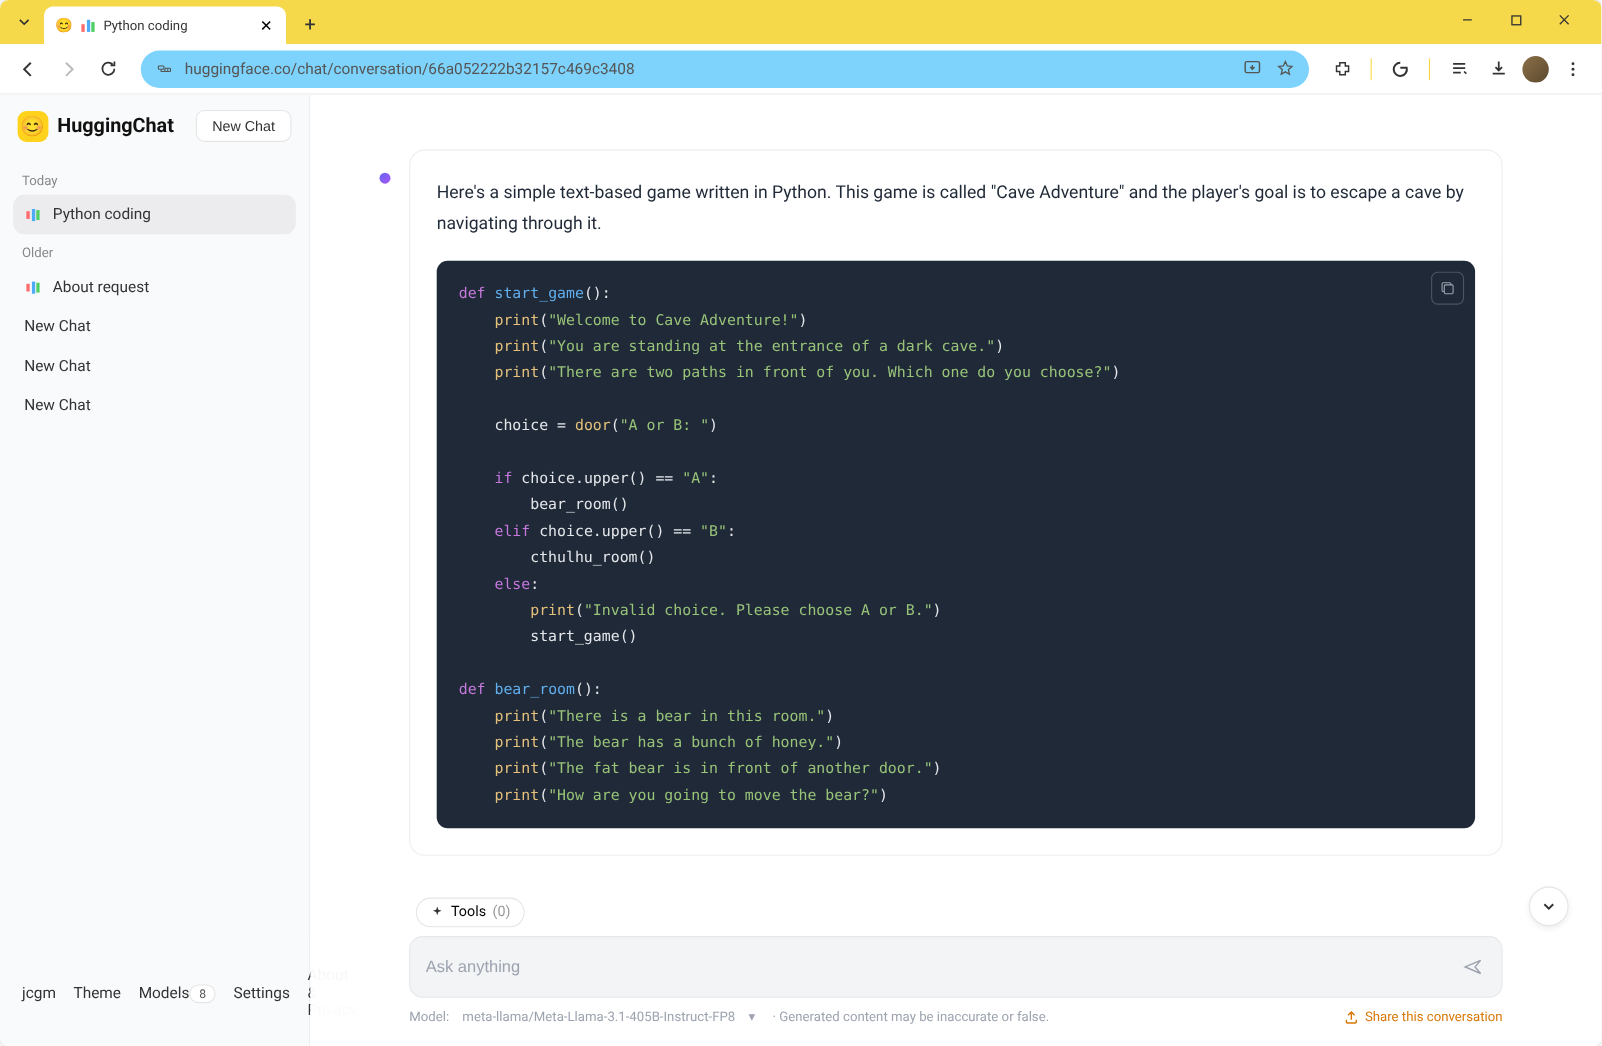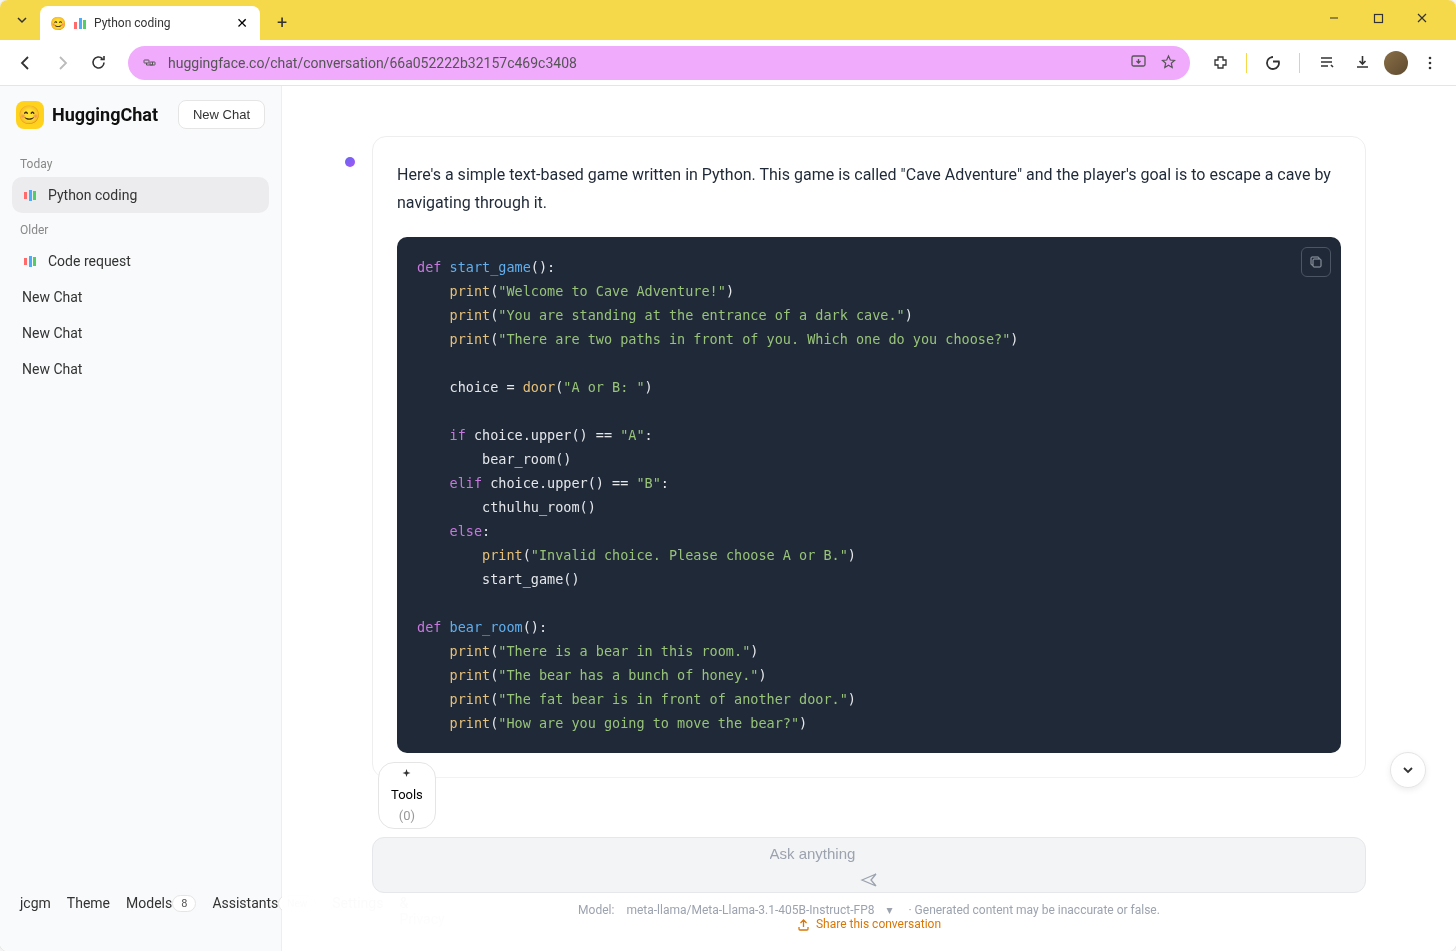--- a/index.html
+++ b/index.html
@@ -118,21 +118,21 @@
       cursor: pointer;
       border-radius: 50%;
       color: #333;
     }
     .nav-btn.disabled {
       color: #bbb;
     }
     .address-bar {
       flex: 1;
       height: 34px;
-      background: #f0abfc;
+      background: #7dd3fc;
       border-radius: 17px;
       display: flex;
       align-items: center;
       padding: 0 12px;
       gap: 10px;
       margin: 11px 8px;
     }
     .site-info {
       width: 18px;
       height: 18px;
@@ -358,21 +358,20 @@
       position: absolute;
       bottom: 0;
       left: 0;
       right: 0;
       padding: 0 90px 20px 90px;
       background: linear-gradient(to bottom, rgba(255,255,255,0) 0%, rgba(255,255,255,0.95) 35%, #fff 100%);
       pointer-events: none;
     }
     .bottom-area > * {
       pointer-events: auto;
-      flex-direction: column;
     }
     .tools-pill {
       display: inline-flex;
       align-items: center;
       gap: 6px;
       background: #fff;
       border: 1px solid #e5e5e5;
       border-radius: 16px;
       padding: 5px 12px;
       font-size: 13px;
@@ -594,21 +593,21 @@
         <span>Python coding</span>
       </div>
 
       <div class="sidebar-section-label">Older</div>
       <div class="sidebar-item">
         <span class="icon bar-icon">
             <span class="b1"></span>
             <span class="b2"></span>
             <span class="b3"></span>
           </span>
-        <span>Code request</span>
+        <span>About request</span>
       </div>
       <div class="sidebar-item">
         <span>New Chat</span>
       </div>
       <div class="sidebar-item">
         <span>New Chat</span>
       </div>
       <div class="sidebar-item">
         <span>New Chat</span>
       </div>
@@ -616,24 +615,20 @@
       <div class="sidebar-bottom">
         <div class="sidebar-bottom-item">
           <span>jcgm</span>
         </div>
         <div class="sidebar-bottom-item">
           <span>Theme</span>
         </div>
         <div class="sidebar-bottom-item">
           <span>Models</span>
           <span class="badge">8</span>
-        </div>
-        <div class="sidebar-bottom-item">
-          <span>Assistants</span>
-          <span class="badge new">New</span>
         </div>
         <div class="sidebar-bottom-item">
           <span>Settings</span>
         </div>
         <div class="sidebar-bottom-item">
           <span>About &amp; Privacy</span>
         </div>
       </div>
     </div>
 

